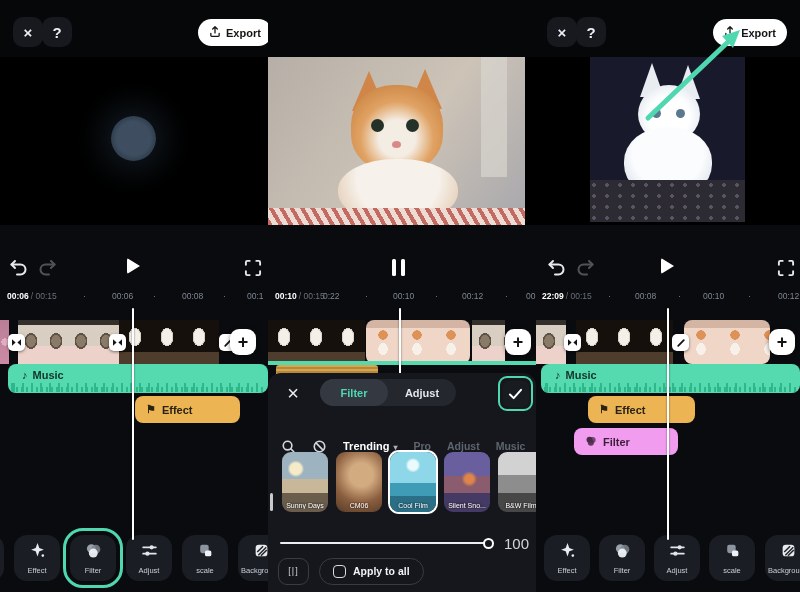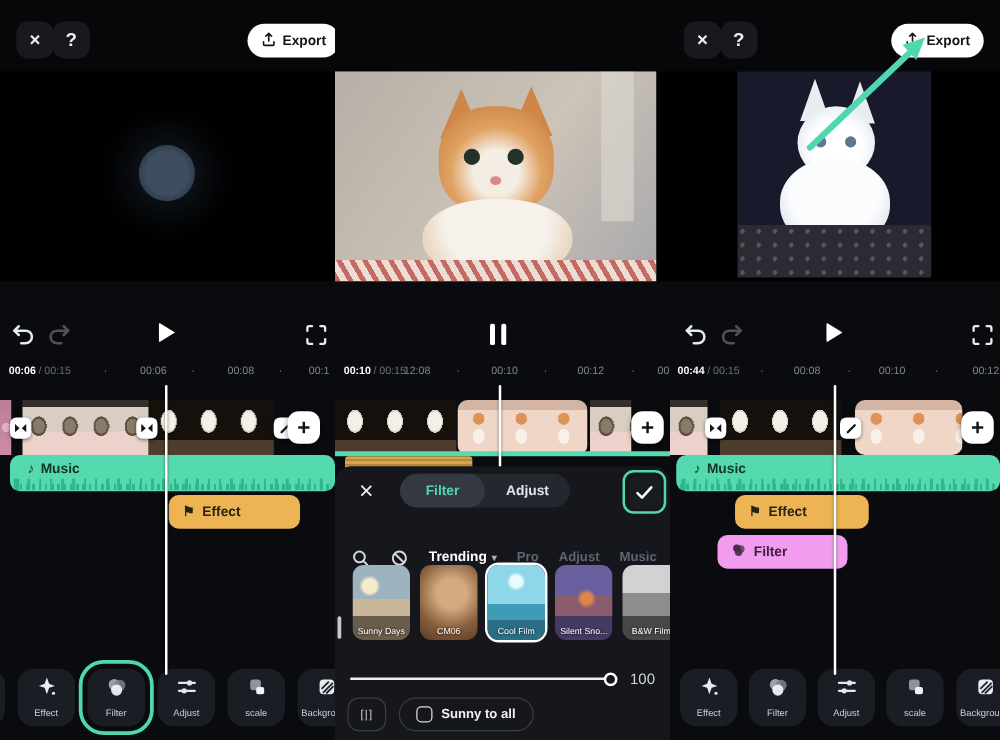--- a/index.html
+++ b/index.html
@@ -115,21 +115,21 @@
     text-shadow:0 0 3px rgba(0,0,0,.9);white-space:nowrap;overflow:hidden}
   .tf0{background:radial-gradient(circle 14px at 30% 28%,#f6ebc9 0 40%,transparent 60%),linear-gradient(180deg,#9db3c0 0 45%,#c9b79a 45% 68%,#6a5d4c 68%)}
   .tf1{background:radial-gradient(circle at 55% 38%,#d3ab80 0 26%,#8a5f3f 62%,#5e3f2a 95%)}
   .tf2{background:radial-gradient(circle 12px at 50% 22%,#eafafd 0 40%,transparent 62%),linear-gradient(180deg,#8ed7e8 0 52%,#3f9cb6 52% 74%,#2a6f86 74%)}
   .tf3{background:radial-gradient(circle 12px at 55% 45%,#e0854a 0 35%,transparent 65%),linear-gradient(180deg,#6a5f9e 0 40%,#8a5c6e 40% 68%,#453a63 68%)}
   .tf4{background:linear-gradient(180deg,#d2d2d2 0 38%,#8d8d8d 38% 68%,#474747 68%)}
   .tscroll{position:absolute;left:2px;top:120px;width:3px;height:18px;border-radius:2px;background:#e7e9ec;opacity:.85}
   .slider-row{position:absolute;left:12px;top:163px;right:0;height:14px;display:flex;align-items:center}
   .slider{position:relative;width:212px;height:2px;border-radius:2px;background:#eceef1}
   .knob{position:absolute;right:-2px;top:-4.5px;width:11px;height:11px;border-radius:50%;background:#15171c;border:2px solid #fff;box-sizing:border-box}
-  .slider-val{margin-left:12px;font-size:12px;color:#d2d6db}
+  .slider-val{margin-left:12px;font-size:15px;color:#d2d6db}
   .sheet-foot{position:absolute;left:10px;top:184px;height:28px;display:flex;align-items:center;gap:10px}
   .comparebtn{width:31px;height:27px;border:1.4px solid #383c43;border-radius:9px;box-sizing:border-box;
     display:flex;align-items:center;justify-content:center;font-size:9px;color:#cfd3d9;letter-spacing:1px}
   .applyall{height:27px;border:1.4px solid #383c43;border-radius:14px;box-sizing:border-box;
     display:flex;align-items:center;gap:7px;padding:0 13px}
   .applyall .cb{width:13px;height:13px;border:1.6px solid #d9dde2;border-radius:4px;box-sizing:border-box}
   .applyall .al{font-size:10.5px;font-weight:bold;color:#f0f2f5}
 </style>
 </head>
 <body>
@@ -275,21 +275,21 @@
       </div>
     </div>
     <div class="controls">
       <div class="ctl pause" style="left:124px;top:3px">
           <i></i>
           <i></i>
         </div>
     </div>
     <div class="ruler" id="ruler1">
       <span class="cur" style="left:7px"><span>00:10</span><span class="tot">/ 00:15</span></span>
-      <span class="tick" style="left:55px">12:08</span>
+      <span class="tick" style="left:55px">0:22</span>
     <span class="tick" style="left: 97px;">·</span>
         <span class="tick" style="left: 125px;">00:10</span>
         <span class="tick" style="left: 167px;">·</span>
         <span class="tick" style="left: 194px;">00:12</span>
         <span class="tick" style="left: 237px;">·</span>
         <span class="tick" style="left: 258px;">00:</span>
       </div>
     <div class="trackrow" id="track1">
         <div class="clip white" style="left: 0px; width: 97px;"></div>
         <div class="clip orange rnd" style="left: 98px; width: 104px;"></div>
@@ -353,21 +353,21 @@
       <div class="slider-row">
         <div class="slider">
             <div class="knob"></div>
           </div>
         <span class="slider-val">100</span>
       </div>
       <div class="sheet-foot">
         <div class="comparebtn">[|]</div>
         <div class="applyall">
           <span class="cb"></span>
-          <span class="al">Sunny to all</span>
+          <span class="al">Apply to all</span>
         </div>
       </div>
     </div>
   </section>
 
   <section class="panel" id="p2">
     <div class="topbar">
       <div class="iconbtn" style="left:11px">×</div>
       <div class="iconbtn" style="left:40px">?</div>
       <div class="export" style="right:13px">
@@ -409,21 +409,21 @@
       <div class="ctl" style="left:125px;top:2px">
           <span class="play-tri"></span>
         </div>
       <div class="ctl" style="left:241px;top:3px">
           <svg width="18" height="18" viewBox="0 0 19 19" fill="none" stroke="#e6e9ed" stroke-width="2" stroke-linecap="round">
             <path d="M2 6V3.5A1.5 1.5 0 0 1 3.5 2H6M13 2h2.5A1.5 1.5 0 0 1 17 3.5V6M17 13v2.5a1.5 1.5 0 0 1-1.5 1.5H13M6 17H3.5A1.5 1.5 0 0 1 2 15.5V13"></path>
           </svg>
         </div>
     </div>
     <div class="ruler" id="ruler2">
-      <span class="cur" style="left:6px"><span>00:44</span><span class="tot">/ 00:15</span></span>
+      <span class="cur" style="left:6px"><span>22:09</span><span class="tot">/ 00:15</span></span>
     <span class="tick" style="left: 72px;">·</span>
         <span class="tick" style="left: 99px;">00:08</span>
         <span class="tick" style="left: 142px;">·</span>
         <span class="tick" style="left: 167px;">00:10</span>
         <span class="tick" style="left: 212px;">·</span>
         <span class="tick" style="left: 242px;">00:12</span>
       </div>
     <div class="trackrow" id="track2">
         <div class="clip tabby" style="left: 0px; width: 30px;"></div>
         <div class="transbtn" style="left: 28px;">

